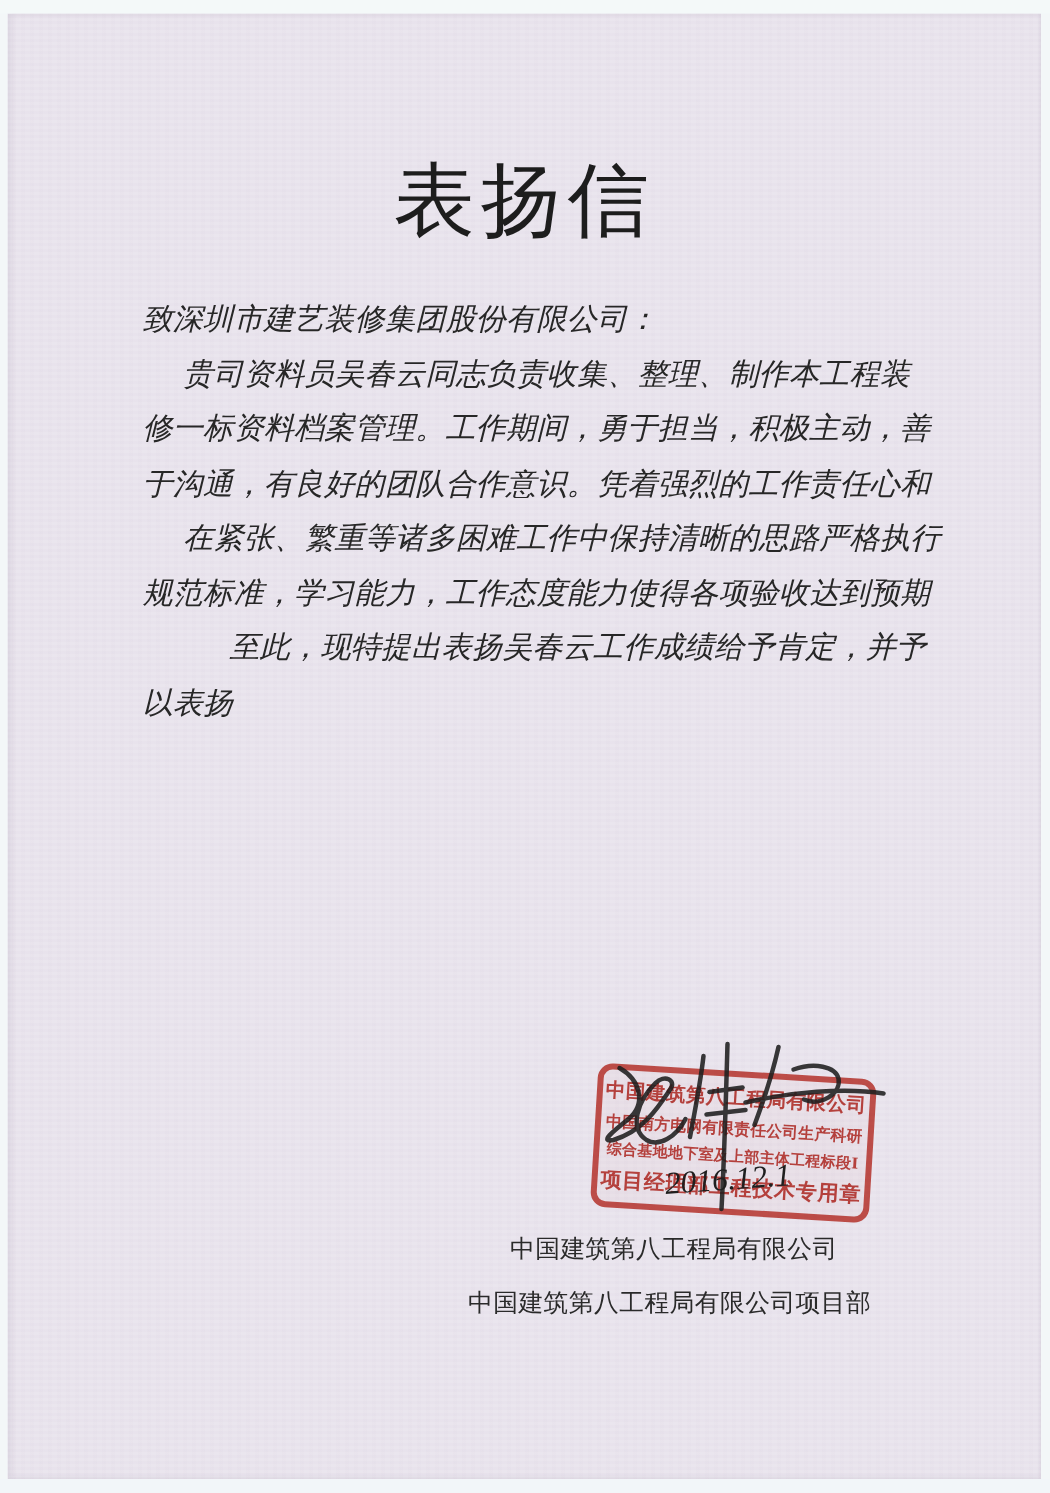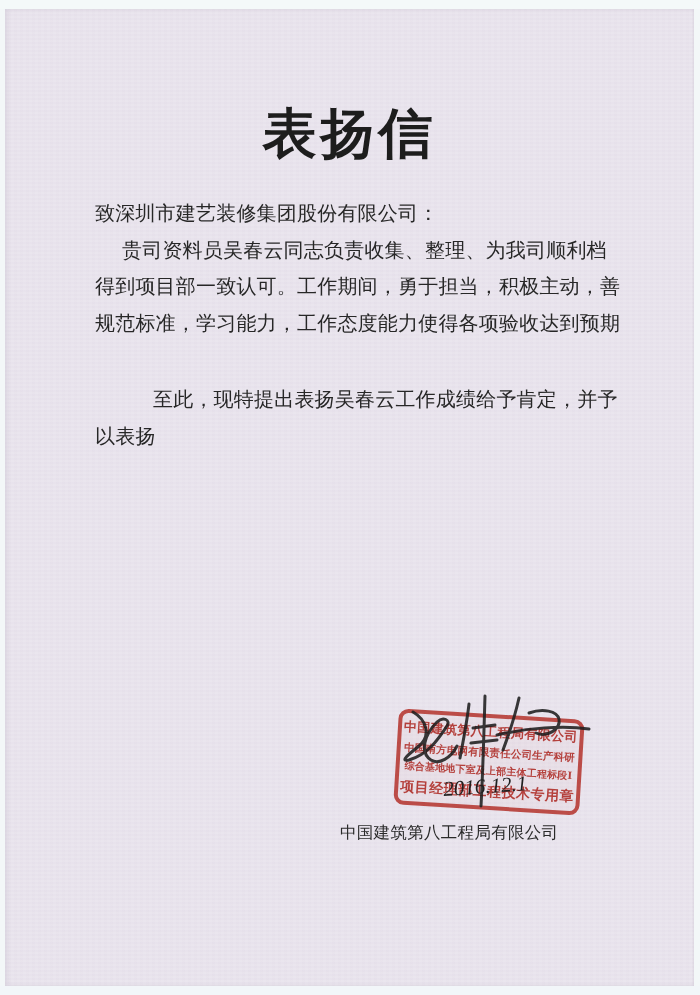--- a/index.html
+++ b/index.html
@@ -11,30 +11,30 @@
   .paper{
     position:absolute;left:5px;top:9px;width:689px;height:977px;
     background:#eae5ee;
     background-image:
       repeating-linear-gradient(0deg, rgba(255,255,255,0.025) 0 2px, rgba(128,108,150,0.02) 2px 4px),
       repeating-linear-gradient(90deg, rgba(255,255,255,0.015) 0 3px, rgba(120,100,140,0.015) 3px 6px);
     box-shadow: inset 2px 0 4px rgba(95,85,115,0.12), inset -1px 0 2px rgba(95,85,115,0.06);
   }
   .title{
     position:absolute;left:0;top:96px;width:100%;
-    text-align:center;font-size:54px;font-weight:bold;color:#1d1d1d;
+    text-align:center;font-size:54px;font-weight:normal;color:#1d1d1d;
     letter-spacing:4px;line-height:1.1;
   }
   .body-block{
     position:absolute;left:90px;top:186px;width:524px;
     font-size:20px;line-height:36.5px;color:#272727;letter-spacing:0.2px;
   }
-  .bline{white-space:nowrap;}
+  .bline{white-space:nowrap;font-style:italic;}
   .ind1{padding-left:27px;}
-  .ind2{padding-left:58px;margin-top:40px;}
+  .ind2{padding-left:58px;}
   .stamp{
     position:absolute;left:396px;top:714px;width:178px;height:88px;
     border:4px solid rgba(197,56,47,0.85);border-radius:10px;
     transform:rotate(3.5deg);transform-origin:center;
     display:flex;flex-direction:column;justify-content:space-evenly;
     color:rgba(191,48,40,0.88);font-weight:bold;text-align:center;
     mix-blend-mode:multiply;
     background:rgba(220,80,70,0.03);
   }
   .stamp .s1{font-size:13px;white-space:nowrap;letter-spacing:0.4px;}
@@ -58,28 +58,31 @@
 
 <div class="scan-strip-top"></div>
 <div class="scan-strip-bottom"></div>
 
 <div class="paper">
 
   <div class="title">表扬信</div>
 
   <div class="body-block">
     <div class="bline">致深圳市建艺装修集团股份有限公司：</div>
-    <div class="bline ind1">贵司资料员吴春云同志负责收集、整理、为我司顺利档</div>
-    <div class="bline">得到项目部一致认可。工作期间，勇于担当，积极主动，善</div>
+    <div class="bline ind1">贵司资料员吴春云同志负责收集、整理、制作本工程装</div>
+    <div class="bline">修一标资料档案管理。工作期间，勇于担当，积极主动，善</div>
+    <div class="bline">于沟通，有良好的团队合作意识。凭着强烈的工作责任心和</div>
+    <div class="bline ind1">在紧张、繁重等诸多困难工作中保持清晰的思路严格执行</div>
     <div class="bline">规范标准，学习能力，工作态度能力使得各项验收达到预期</div>
     <div class="bline ind2">至此，现特提出表扬吴春云工作成绩给予肯定，并予</div>
     <div class="bline">以表扬</div>
   </div>
 
   <div class="footer-company">中国建筑第八工程局有限公司</div>
+  <div class="footer-dept">中国建筑第八工程局有限公司项目部</div>
 </div>
 
 <div class="stamp">
   <div class="s1">中国建筑第八工程局有限公司</div>
   <div class="s2">中国南方电网有限责任公司生产科研</div>
   <div class="s3">综合基地地下室及上部主体工程标段Ⅰ</div>
   <div class="s4">项目经理部工程技术专用章</div>
 </div>
 
 <svg class="sig-svg" viewBox="0 0 220 135">

